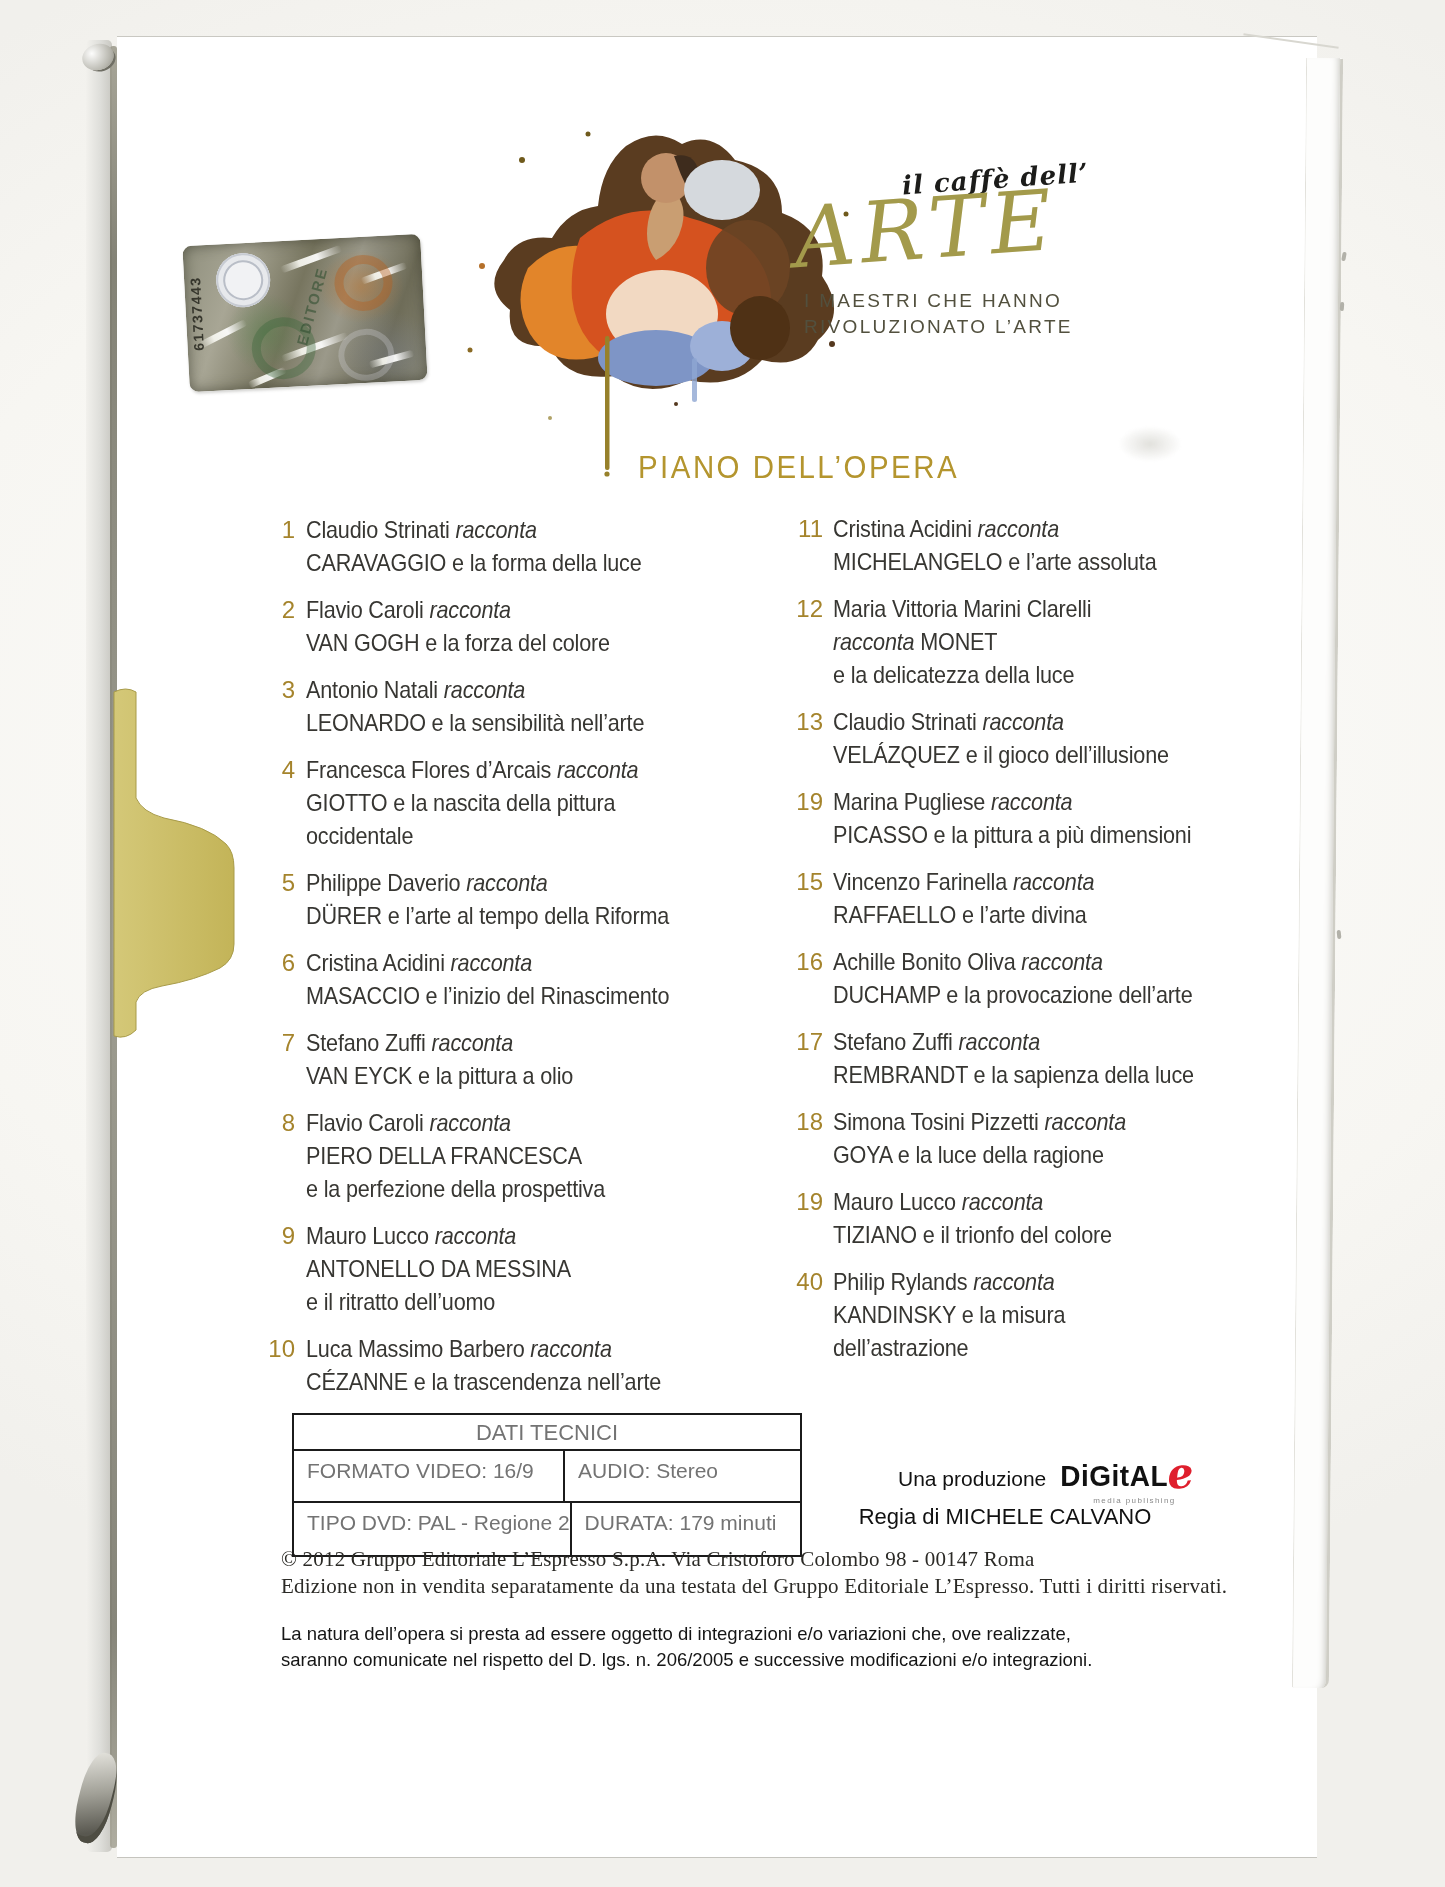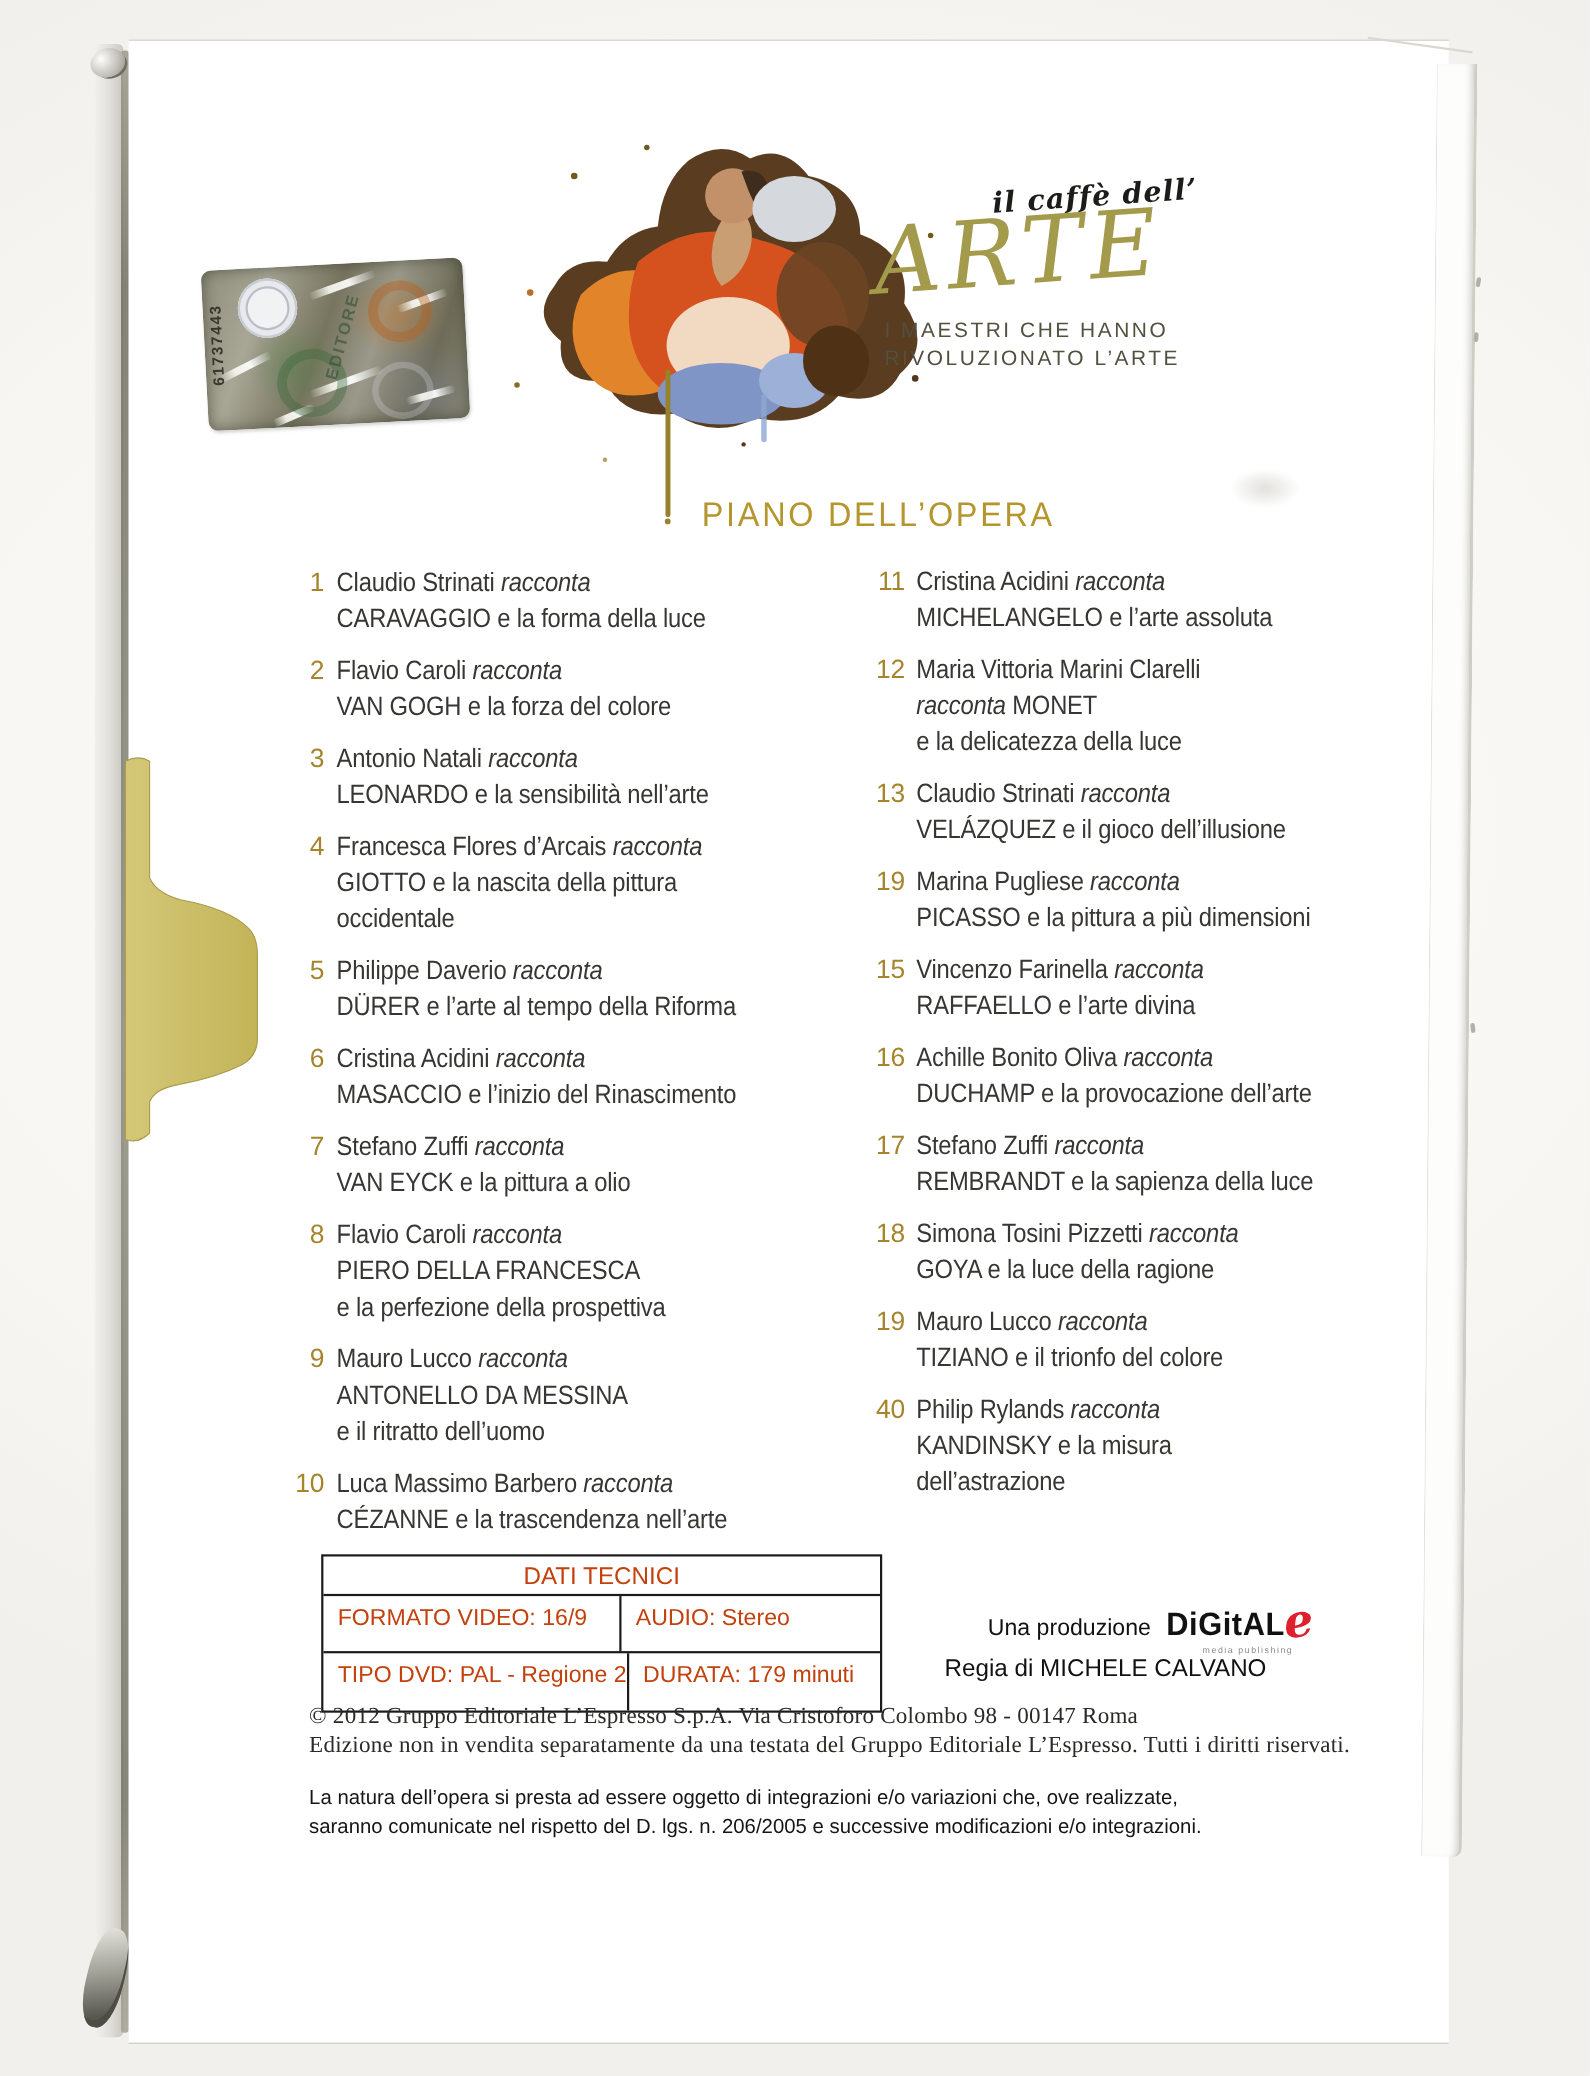--- a/index.html
+++ b/index.html
@@ -62,21 +62,21 @@
   .col-left{left:268px;top:513px;width:450px;}
   .col-right{left:775px;top:512px;width:445px;}
   .item{display:flex;margin-bottom:14px;}
   .item .num{flex:0 0 38px;text-align:right;padding-right:11px;color:var(--gold,#a5842c);}
   .col-right .item .num{flex:0 0 58px;padding-right:10px;}
   .item .body{flex:1;}
   .line{white-space:nowrap;transform:scaleX(.9);transform-origin:0 0;letter-spacing:-.2px;}
   .it{font-style:italic;}
   
   .tech-table{position:absolute;left:292px;top:1413px;width:510px;border:2px solid #1b1b1b;background:#fff;
-    font-family:"Liberation Sans",sans-serif;color:#c2410c;}
+    font-family:"Liberation Sans",sans-serif;color:#737373;}
   .tt-header{height:36px;line-height:36px;text-align:center;border-bottom:2px solid #1b1b1b;font-size:22px;}
   .tt-row{display:flex;height:52px;line-height:40px;border-bottom:2px solid #1b1b1b;font-size:21px;}
   .tt-row.last{border-bottom:none;}
   .tt-cell{flex:1;padding-left:13px;white-space:nowrap;}
   .tt-cell.tt-left{flex:0 0 271px;border-right:2px solid #1b1b1b;}
   
   .production{position:absolute;left:850px;top:1447px;display:flex;align-items:baseline;gap:14px;color:#111;margin-left:48px;}
   .prod-prefix{font:21px "Liberation Sans",sans-serif;}
   .brand-wrap{position:relative;display:inline-flex;align-items:baseline;}
   .brand-main{font:700 28px "Liberation Sans",sans-serif;letter-spacing:.5px;transform:scaleY(1.05);}

